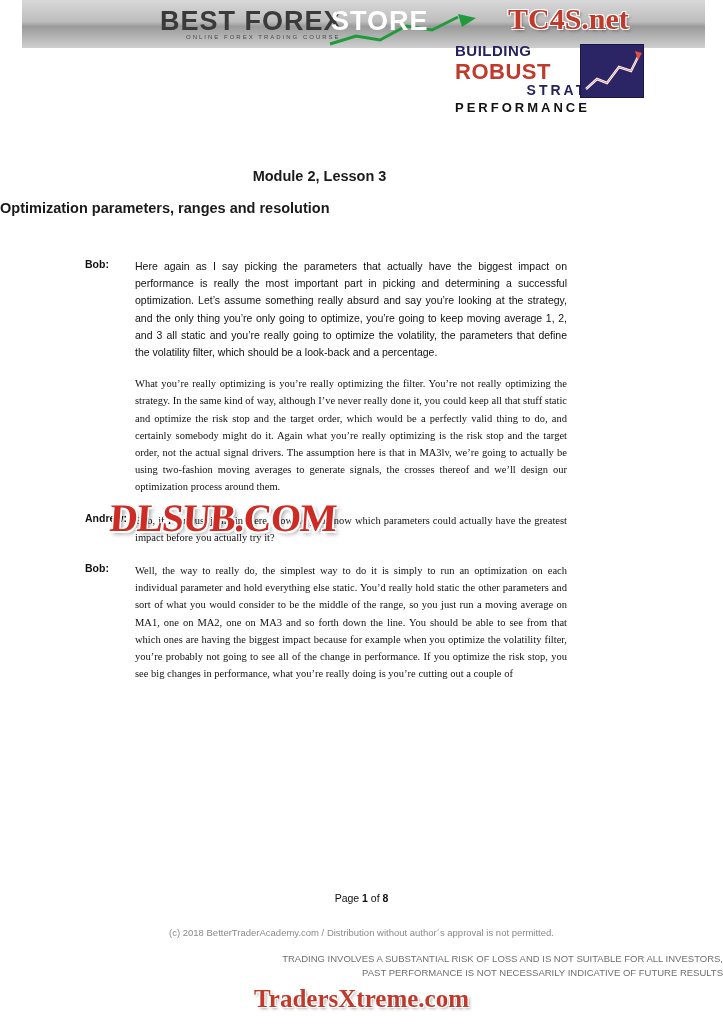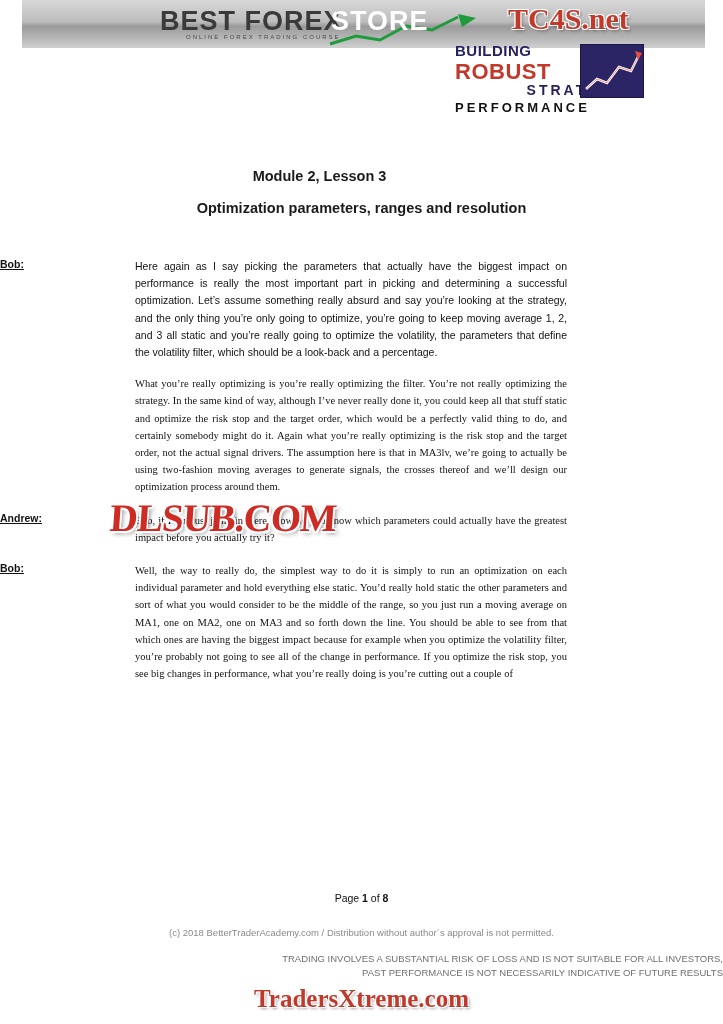--- a/index.html
+++ b/index.html
@@ -156,45 +156,44 @@
     text-align: center;
     font-size: 14.5px;
     font-weight: bold;
     color: #1a1a1a;
   }
   .doc-subtitle {
     position: absolute;
     top: 200px;
     left: 0;
     width: 723px;
-    text-align: center;
     font-size: 14.5px;
     font-weight: bold;
     color: #1a1a1a;
   }
 
   
   .transcript {
     position: absolute;
     top: 258px;
     left: 0;
     width: 723px;
   }
   .row {
     display: flex;
     margin-bottom: 16px;
   }
   .speaker {
     width: 135px;
+    padding-left: 85px;
     box-sizing: border-box;
     font-size: 10.5px;
     font-weight: bold;
     color: #111111;
     flex: 0 0 135px;
-    text-decoration: underline;
   }
   .paras {
     width: 432px;
     flex: 0 0 432px;
   }
   .para {
     font-size: 10.5px;
     line-height: 17.2px;
     color: #111111;
     text-align: justify;

